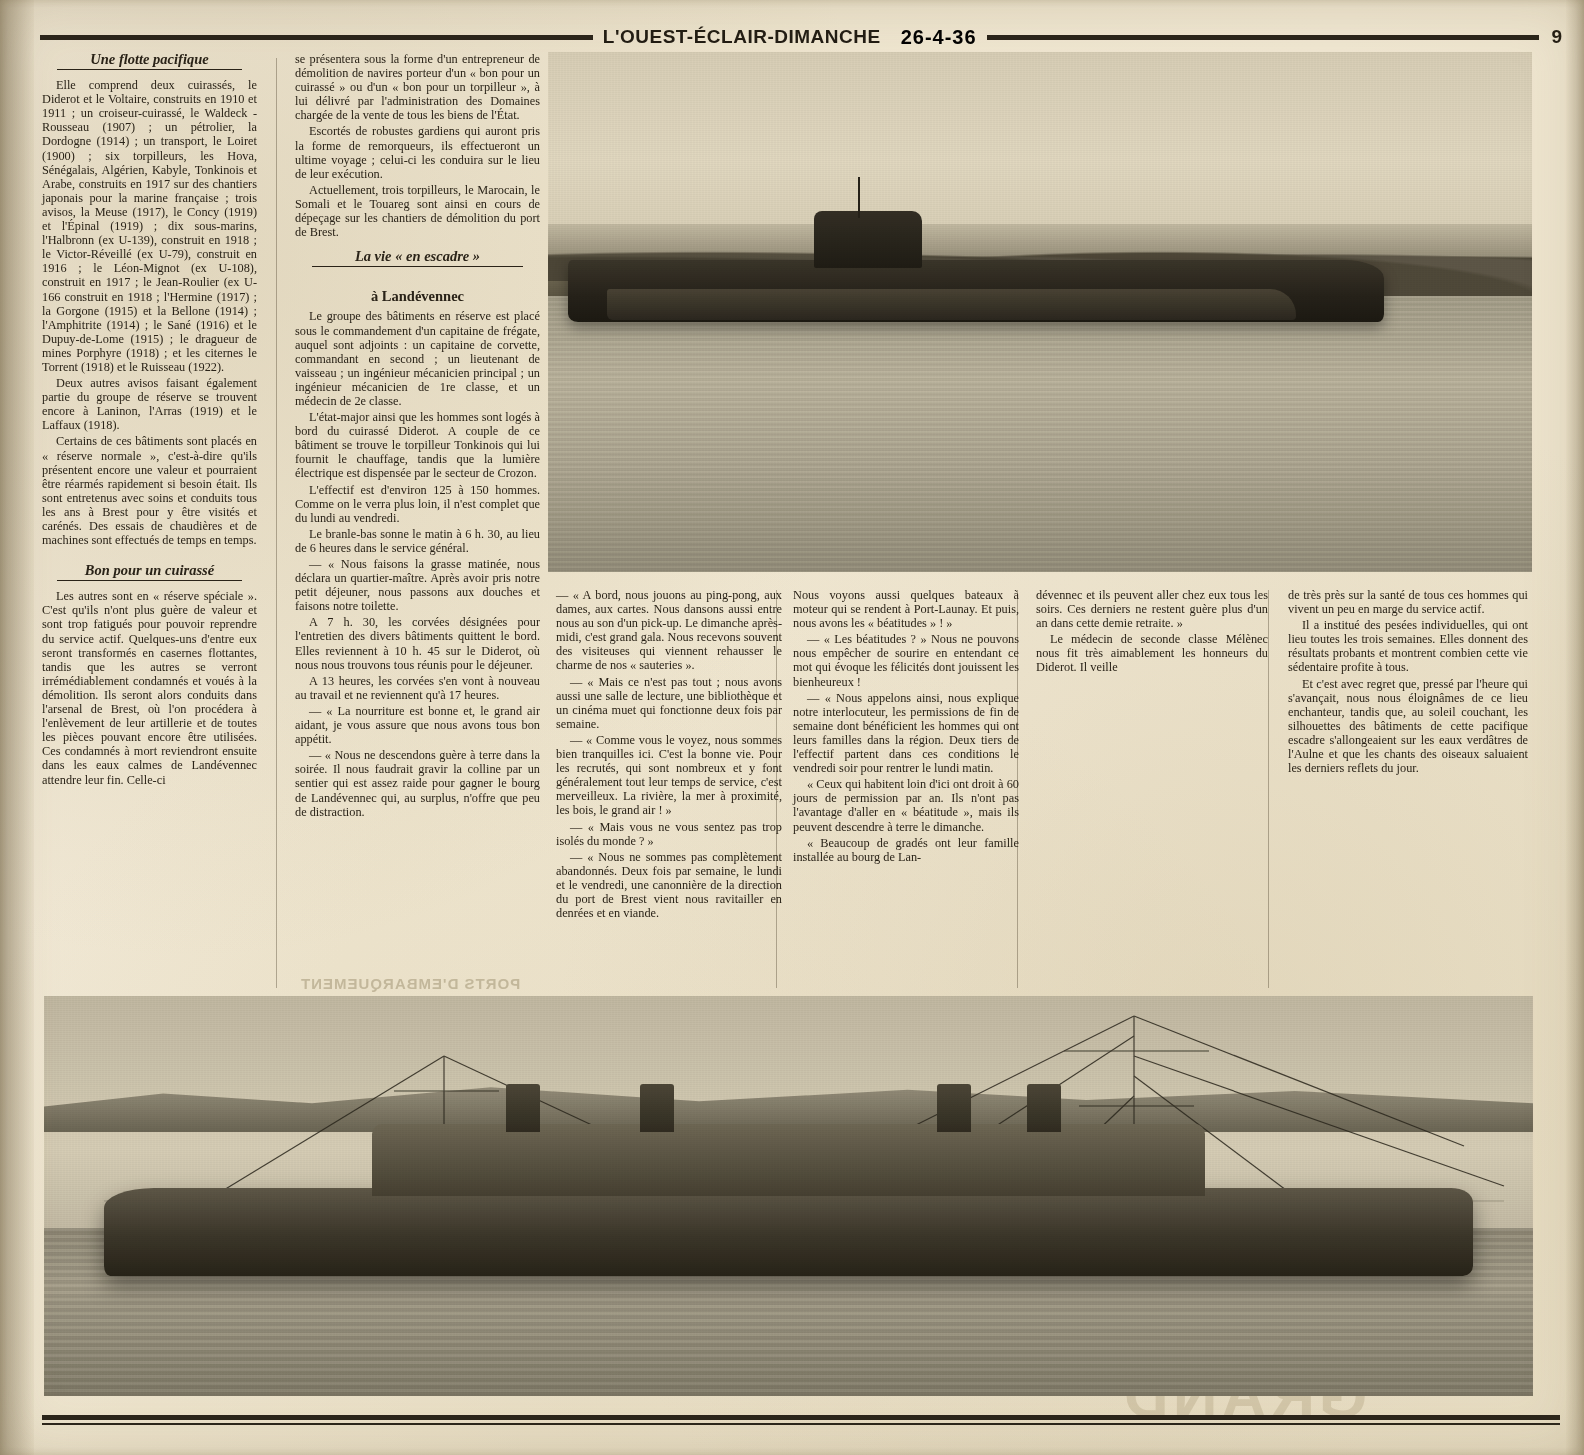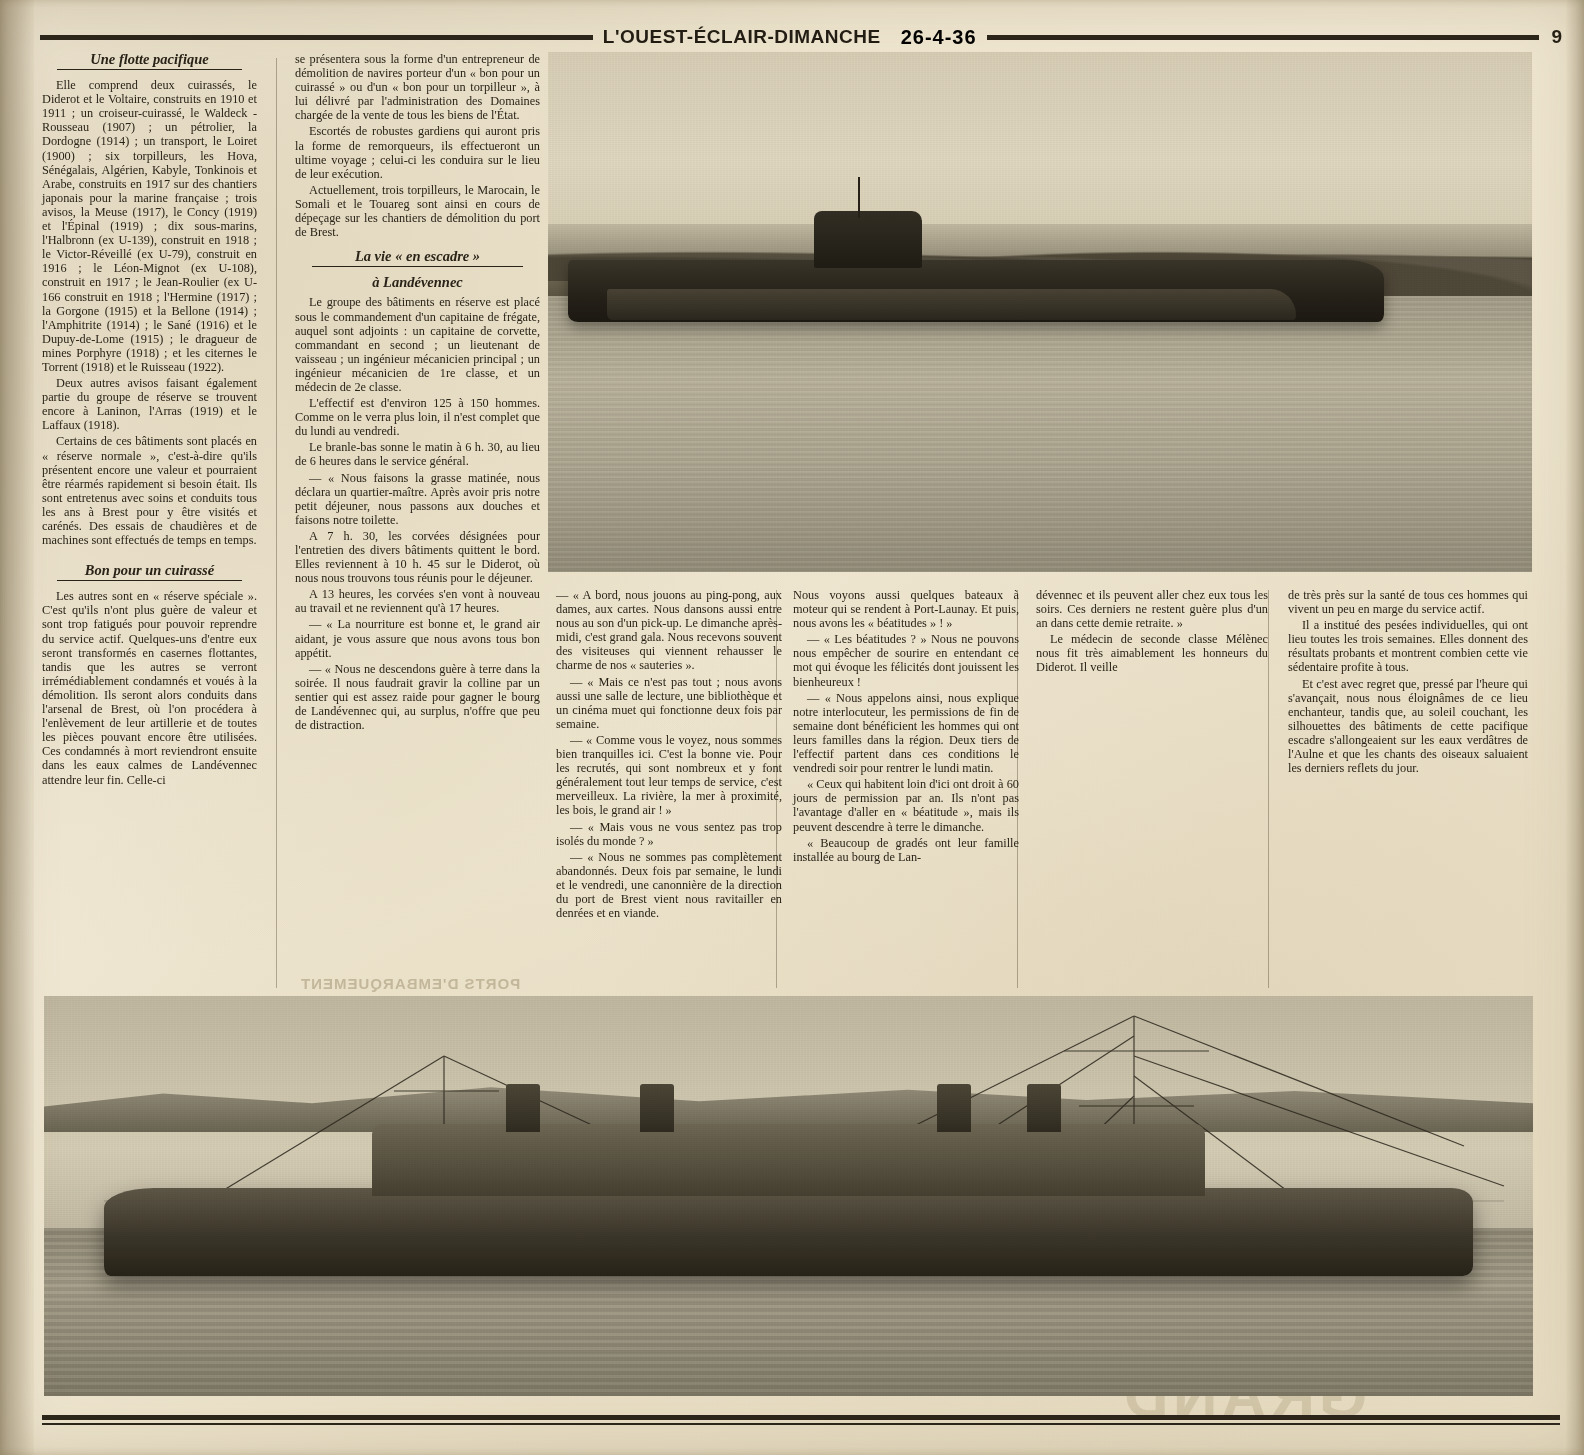--- a/index.html
+++ b/index.html
@@ -116,24 +116,23 @@
     width: 86%;
     margin: 0 auto 8px auto;
     padding-bottom: 3px;
     text-align: center;
     font-style: italic;
     font-weight: bold;
     font-size: 14.5px;
   }
   .subhead-plain {
     text-align: center;
-    font-style: italic;
     font-weight: bold;
     font-size: 14.5px;
-    margin: 8px 0 6px 0;
+    margin: 22px 0 6px 0;
     text-indent: 0;
   }
   .colrule {
     position: absolute;
     width: 1px;
     background: rgba(60,50,30,0.35);
   }
 
   
   #col1 { left: 42px;  top: 52px;  width: 215px; }
@@ -379,20 +378,21 @@
   </div>
 
   <div class="col" id="col2">
     <p class="noind">se présentera sous la forme d'un entrepreneur de démolition de navires porteur d'un « bon pour un cuirassé » ou d'un « bon pour un torpilleur », à lui délivré par l'administration des Domaines chargée de la vente de tous les biens de l'État.</p>
     <p>Escortés de robustes gardiens qui auront pris la forme de remorqueurs, ils effectueront un ultime voyage ; celui-ci les conduira sur le lieu de leur exécution.</p>
     <p>Actuellement, trois torpilleurs, le Marocain, le Somali et le Touareg sont ainsi en cours de dépeçage sur les chantiers de démolition du port de Brest.</p>
     <div style="height:8px"></div>
     <div class="subhead-ruled">La vie « en escadre »</div>
     <div class="subhead-plain">à Landévennec</div>
     <p>Le groupe des bâtiments en réserve est placé sous le commandement d'un capitaine de frégate, auquel sont adjoints : un capitaine de corvette, commandant en second ; un lieutenant de vaisseau ; un ingénieur mécanicien principal ; un ingénieur mécanicien de 1re classe, et un médecin de 2e classe.</p>
+    <p>L'état-major ainsi que les hommes sont logés à bord du cuirassé Diderot. A couple de ce bâtiment se trouve le torpilleur Tonkinois qui lui fournit le chauffage, tandis que la lumière électrique est dispensée par le secteur de Crozon.</p>
     <p>L'effectif est d'environ 125 à 150 hommes. Comme on le verra plus loin, il n'est complet que du lundi au vendredi.</p>
     <p>Le branle-bas sonne le matin à 6 h. 30, au lieu de 6 heures dans le service général.</p>
     <p>— « Nous faisons la grasse matinée, nous déclara un quartier-maître. Après avoir pris notre petit déjeuner, nous passons aux douches et faisons notre toilette.</p>
     <p>A 7 h. 30, les corvées désignées pour l'entretien des divers bâtiments quittent le bord. Elles reviennent à 10 h. 45 sur le Diderot, où nous nous trouvons tous réunis pour le déjeuner.</p>
     <p>A 13 heures, les corvées s'en vont à nouveau au travail et ne reviennent qu'à 17 heures.</p>
     <p>— « La nourriture est bonne et, le grand air aidant, je vous assure que nous avons tous bon appétit.</p>
     <p>— « Nous ne descendons guère à terre dans la soirée. Il nous faudrait gravir la colline par un sentier qui est assez raide pour gagner le bourg de Landévennec qui, au surplus, n'offre que peu de distraction.</p>
   </div>
 
   <div class="col" id="col3">

